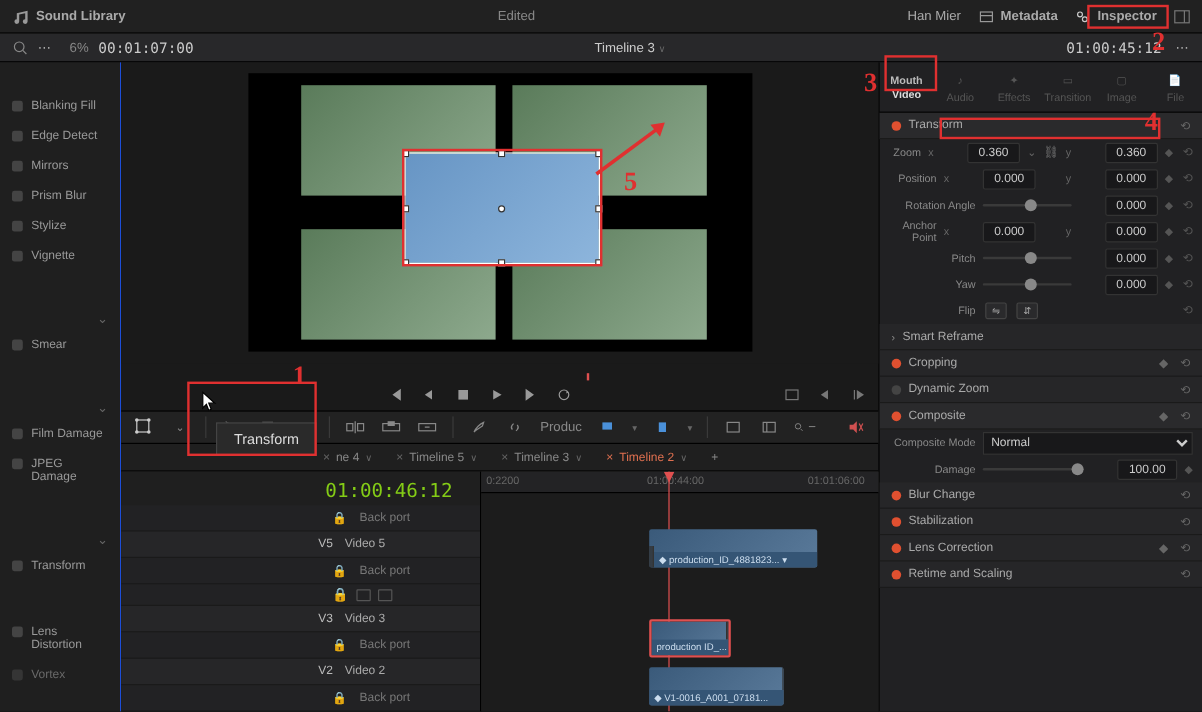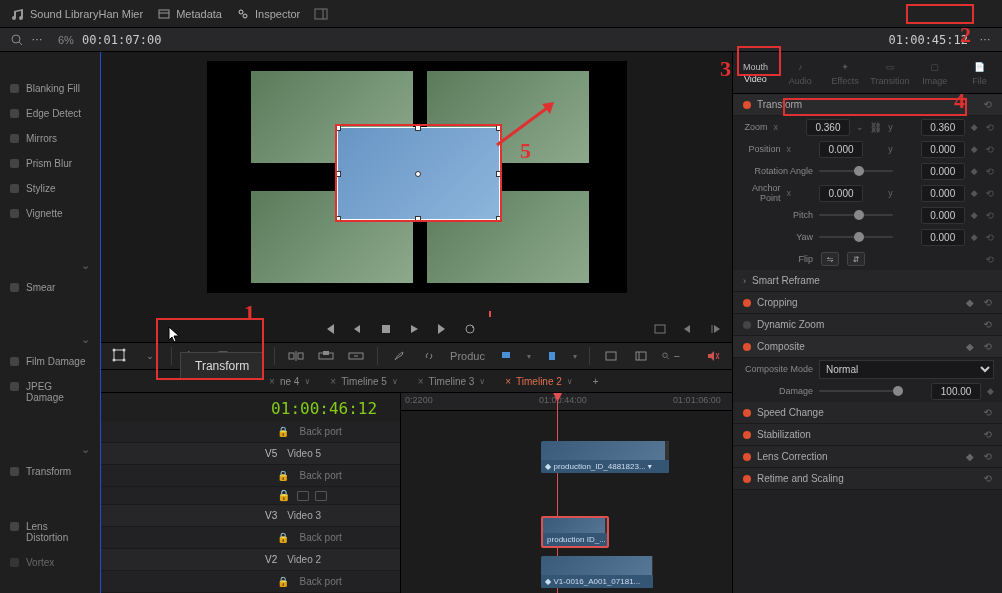--- a/index.html
+++ b/index.html
@@ -1,21 +1,21 @@
 <!DOCTYPE html>
 <html><head>
 <meta charset="utf-8">
 <style>
 * { margin: 0; padding: 0; box-sizing: border-box; font-family: Arial, sans-serif; user-select: none; }
 body { background: #1a1a1a; color: #aaa; font-size: 11px; width: 1002px; height: 593px; overflow: hidden; position: relative; }
 .topbar { height: 28px; background: #212121; display: flex; align-items: center; padding: 0 10px; border-bottom: 1px solid #000; }
 .topbar .left { display: flex; align-items: center; gap: 6px; }
 .topbar .center { flex: 1; text-align: center; color: #888; }
 .topbar .right { display: flex; align-items: center; gap: 14px; }
-.topbar .tb-item { display: flex; align-items: center; gap: 5px; color: #aaa; cursor: pointer; }
+.topbar .tb-item { display: flex; align-items: center; gap: 5px; color: #aaa; cursor: pointer; font-weight: bold; }
 .icon { display: inline-flex; align-items: center; justify-content: center; width: 14px; height: 14px; }
 .secondbar { height: 24px; background: #28282a; display: flex; align-items: center; padding: 0 10px; border-bottom: 1px solid #000; }
 .secondbar .zoom-pct { color: #888; margin-right: 8px; }
 .secondbar .tc { color: #ccc; font-family: monospace; font-size: 12px; }
 .secondbar .timeline-name { flex: 1; text-align: center; color: #ccc; }
 .secondbar .right-tc { color: #ccc; font-family: monospace; font-size: 12px; margin-left: auto; }
 .main { display: flex; height: 541px; }
 .left-panel { width: 140px; background: #1f1f1f; border-right: 1px solid #1d4ed8; display: flex; flex-direction: column; overflow: hidden; justify-content: center; }
 .effect-item { padding: 7px 10px 7px 26px; color: #999; font-size: 10px; cursor: pointer; position: relative; }
 .effect-item::before { content: ''; position: absolute; left: 10px; top: 8px; width: 9px; height: 9px; background: #444; border-radius: 2px; }
@@ -60,21 +60,21 @@
 .ph::before { content: ''; position: absolute; top: 0; left: -4px; width: 9px; height: 9px; background: #e05050; clip-path: polygon(0 0, 100% 0, 50% 100%); }
 .clip { position: absolute; height: 30px; border-radius: 2px; overflow: hidden; display: flex; align-items: flex-end; }
 .clip.vid { background: linear-gradient(135deg, #3a5a7a, #5a7a9a); }
 .clip.sel { border: 2px solid #e05050; }
 .clip .label { background: #355575; color: #cde; font-size: 8px; padding: 2px 4px; width: 100%; white-space: nowrap; overflow: hidden; }
 .clip .thumbs { flex: 1; display: flex; height: 18px; }
 .clip .thumbs div { flex: 1; background: linear-gradient(135deg,#6795c4,#8db5dc); border-right: 1px solid #333; }
 .right-panel { width: 270px; background: #212123; border-left: 1px solid #000; display: flex; flex-direction: column; font-size: 10px; }
 .insp-tabs { display: flex; height: 42px; border-bottom: 1px solid #000; }
 .insp-tab { flex: 1; display: flex; flex-direction: column; align-items: center; justify-content: center; gap: 2px; color: #555; cursor: pointer; font-size: 9px; }
-.insp-tab.active { color: #ddd; }
+.insp-tab.active { color: #ddd; font-weight: bold; }
 .insp-tab .tab-label-top { font-size: 9px; color: #bbb; }
 .section-header { height: 22px; display: flex; align-items: center; padding: 0 10px; background: #262628; border-bottom: 1px solid #1a1a1a; cursor: pointer; gap: 6px; }
 .section-header .dot { width: 8px; height: 8px; border-radius: 50%; background: #e05030; }
 .section-header .chev { color: #888; font-size: 9px; }
 .section-header .reset { margin-left: auto; color: #666; }
 .section-header .kf { color: #666; margin-left: 4px; }
 .prop-row { height: 22px; display: flex; align-items: center; padding: 0 8px; gap: 6px; }
 .prop-row .label { width: 72px; text-align: right; color: #888; font-size: 9px; }
 .prop-row .axis { color: #666; font-size: 9px; width: 8px; }
 .prop-row .val { width: 44px; background: #18181a; border: 1px solid #333; color: #ccc; text-align: center; padding: 2px; font-size: 10px; border-radius: 2px; margin-left: 22px; }
@@ -97,20 +97,21 @@
 
 <div class="topbar">
   <div class="left">
     <span class="icon">
         <svg width="14" height="14" viewBox="0 0 14 14">
           <path d="M4 2v7a2 2 0 102 2V5l5-1V9a2 2 0 102 2V2L4 4z" fill="#999"></path>
         </svg>
       </span>
     <span class="tb-item">Sound Library</span>
   </div>
+  <div class="center">Edited</div>
   <div class="right">
     <span>Han Mier</span>
     <span class="tb-item">
       <span class="icon">
           <svg width="12" height="12" viewBox="0 0 12 12">
             <rect x="1" y="2" width="10" height="8" fill="none" stroke="#999"></rect>
             <line x1="1" y1="5" x2="11" y2="5" stroke="#999"></line>
           </svg>
         </span>
       <span>Metadata</span>
@@ -137,20 +138,21 @@
 <div class="secondbar">
   <span class="icon" style="margin-right:6px;">
       <svg width="12" height="12" viewBox="0 0 12 12">
         <circle cx="5" cy="5" r="4" fill="none" stroke="#888"></circle>
         <line x1="8" y1="8" x2="11" y2="11" stroke="#888"></line>
       </svg>
     </span>
   <span class="icon" style="margin-right:14px;">⋯</span>
   <span class="zoom-pct">6%</span>
   <span class="tc">00:01:07:00</span>
+  <span class="timeline-name"><span>Timeline 3</span> <span style="color:#666;font-size:8px;">∨</span></span>
   <span class="right-tc">01:00:45:12</span>
   <span class="icon" style="margin-left:10px;">⋯</span>
 </div>
 
 <div class="main">
 
   <div class="left-panel">
     <div style="height:6px;"></div>
     <div class="effect-item">Blanking Fill</div>
     <div class="effect-item">Edge Detect</div>
@@ -410,21 +412,21 @@
             <span>Back port</span>
           </div>
       </div>
       <div class="tl-right">
         <div class="ruler">
           <span style="left:4px;">0:2200</span>
           <span style="left:138px;">01:00:44:00</span>
           <span style="left:272px;">01:01:06:00</span>
         </div>
         <div class="ph"></div>
-        <div class="clip vid" style="left:140px;top:48px;width:128px;height:32px;display:flex;flex-direction:column;justify-content:space-between;">
+        <div class="clip vid" style="left:140px;top:48px;width:140px;height:32px;display:flex;flex-direction:row;justify-content:space-between;">
           <div class="thumbs">
               <div></div>
               <div></div>
               <div></div>
               <div></div>
             </div>
           <div class="label"><span>◆</span> <span>production_ID_4881823...</span> ▾</div>
         </div>
         <div class="clip vid sel" style="left:140px;top:123px;width:68px;height:32px;display:flex;flex-direction:column;">
           <div class="thumbs">
@@ -572,21 +574,21 @@
     <div class="prop-row">
       <span class="label">Damage</span>
       <div class="slider-track">
           <div class="knob" style="left:calc(100% - 10px);"></div>
         </div>
       <input class="val" style="width: 50px;" value="100.00">
       <span class="kf-diamond">◆</span>
     </div>
     <div class="section-header">
         <span class="dot"></span>
-        <span>Speed Change</span>
+        <span>Blur Change</span>
         <span class="reset">⟲</span>
       </div>
     <div class="section-header">
         <span class="dot"></span>
         <span>Stabilization</span>
         <span class="reset">⟲</span>
       </div>
     <div class="section-header">
         <span class="dot"></span>
         <span>Lens Correction</span>

